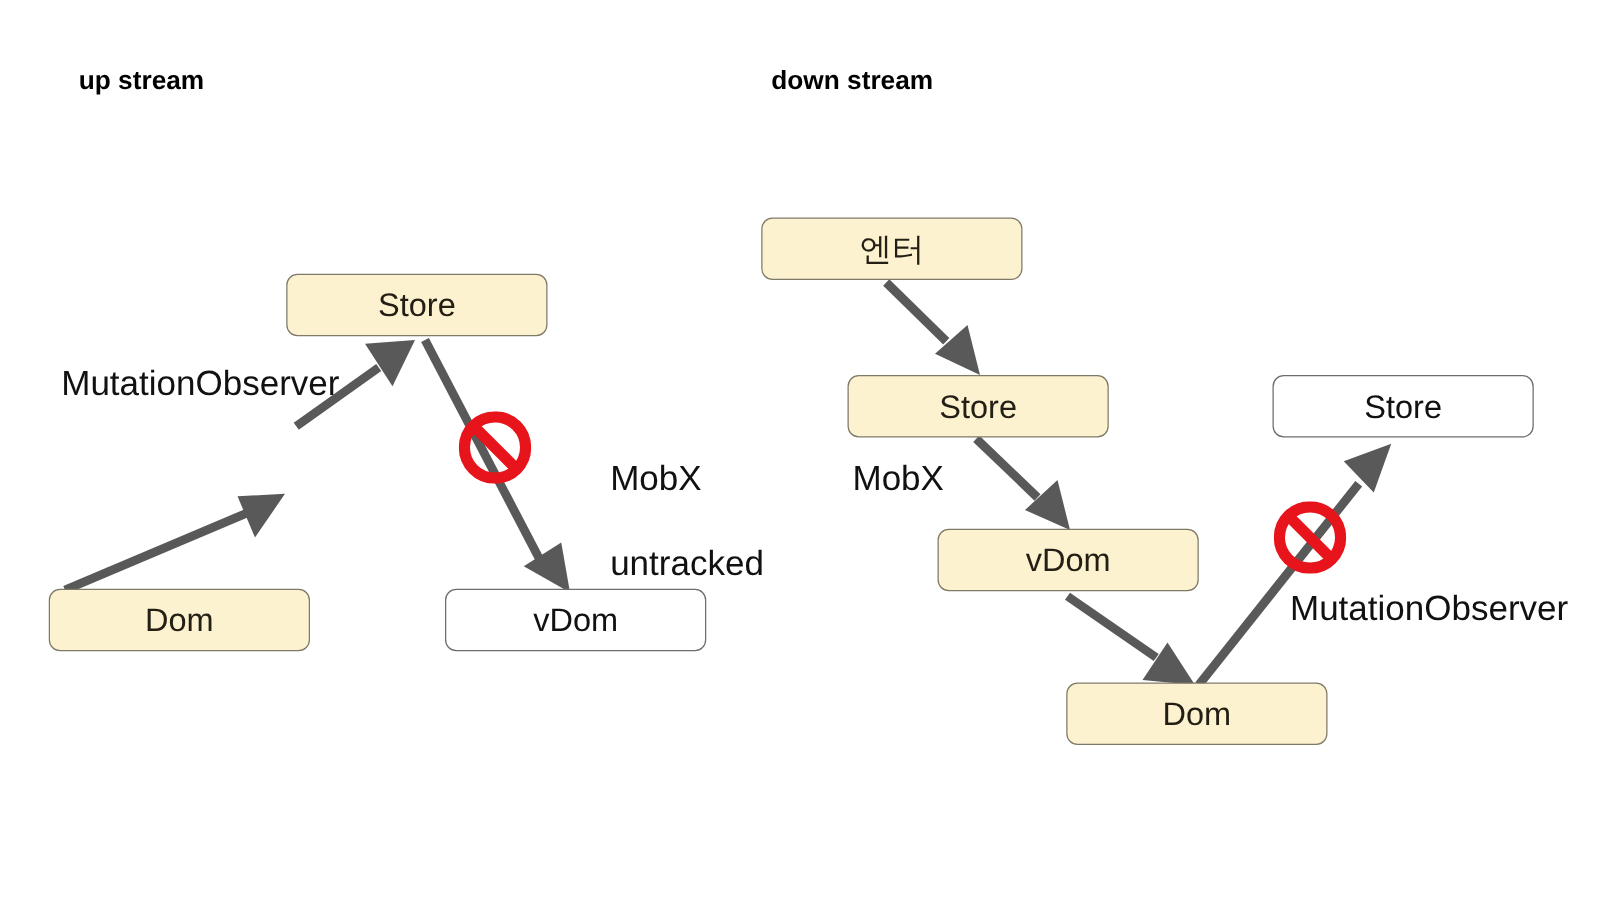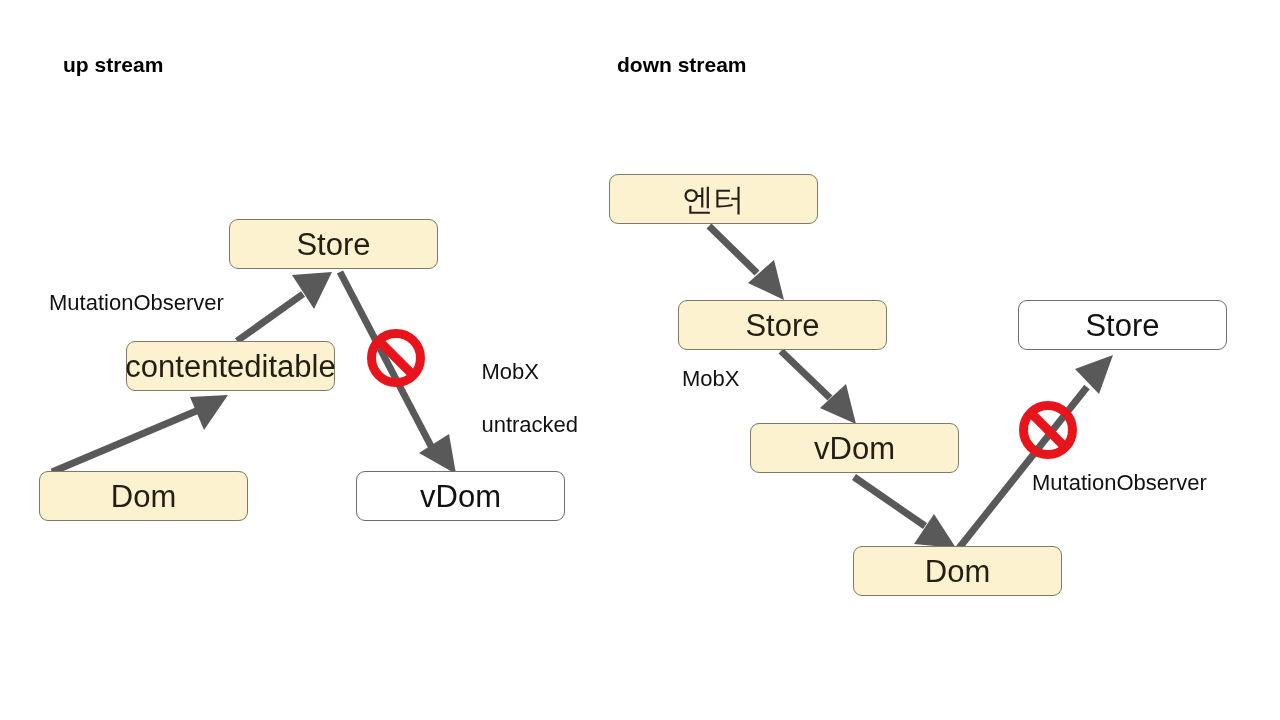--- a/index.html
+++ b/index.html
@@ -33,39 +33,39 @@
     letter-spacing: 0px;
   }
 
   .node {
     position: absolute;
     box-sizing: border-box;
     border-radius: 9px;
     display: flex;
     align-items: center;
     justify-content: center;
-    font-size: 31px;
+    font-size: 26px;
     line-height: 1;
     white-space: nowrap;
     z-index: 4;
   }
   .node.filled {
     background: #fdf2d0;
     border: 1.6px solid #7f7a68;
     color: #231f15;
   }
   .node.plain {
     background: #ffffff;
     border: 1.6px solid #6d6d6d;
     color: #111111;
   }
 
   .edge-label {
     position: absolute;
-    font-size: 22px;
+    font-size: 28px;
     line-height: 1.22;
     color: #111111;
     white-space: pre;
     z-index: 5;
   }
 
   .no-sign {
     position: absolute;
     z-index: 6;
   }
@@ -129,21 +129,20 @@
     <g>
       <line class="arrow-line" x1="959" y1="548" x2="1087" y2="387"></line>
       <polygon class="arrow-head" points="1113,355 1075,369 1099,394"></polygon>
     </g>
   </svg>
 
   <div class="section-title" style="left:63px; top:53px;">up stream</div>
 
   <div class="node filled" style="left:229px; top:219px; width:209px; height:50px;">Store</div>
 
-  <div class="node filled" style="left:126px; top:341px; width:209px; height:50px;">contenteditable</div>
 
   <div class="node filled" style="left:39px; top:471px; width:209px; height:50px;">Dom</div>
 
   <div class="node plain" style="left:356px; top:471px; width:209px; height:50px;">vDom</div>
 
   <div class="edge-label" style="left:49px; top:290px;">MutationObserver</div>
 
   <div class="edge-label" style="left:457px; top:332px;">
     <span>MobX</span><br>
     <span>untracked</span>

